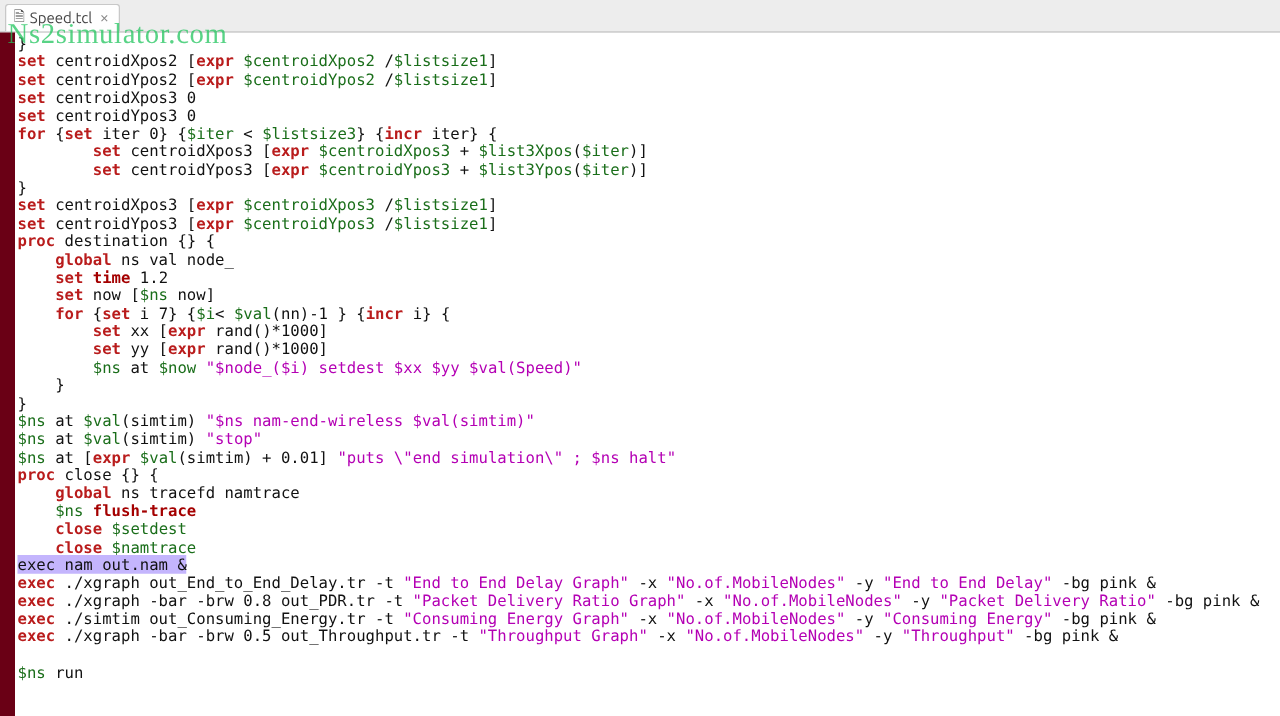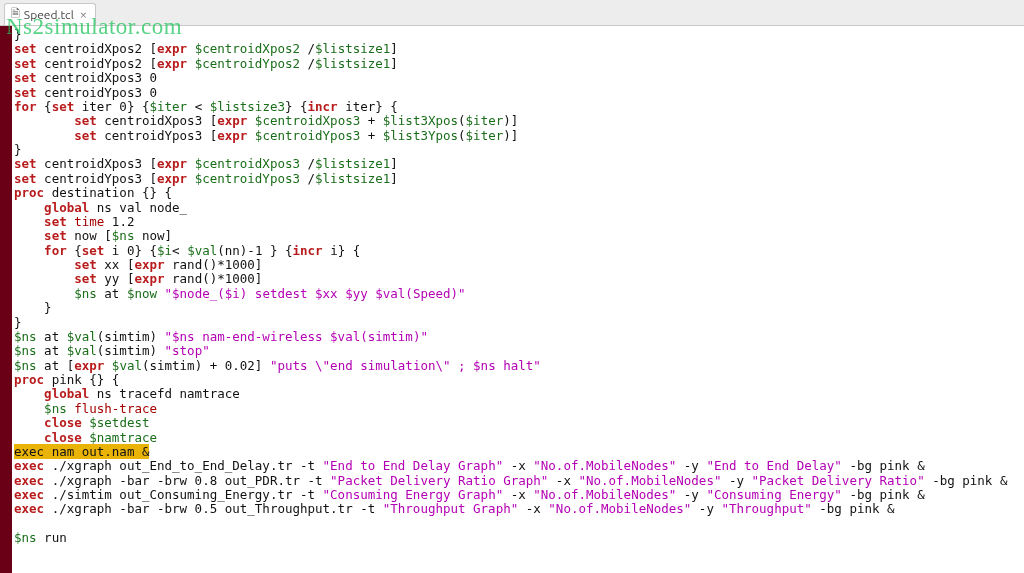--- a/index.html
+++ b/index.html
@@ -57,25 +57,25 @@
   }
   .code {
     flex: 1;
     padding: 2px 0 2px 2px;
     white-space: pre;
     line-height: 1.15;
     color: #111;
     overflow: hidden;
   }
   .kw   { color: #b91c1c; font-weight: bold; }
-  .cmd  { color: #a40000; font-weight: normal; }
+  .cmd  { color: #a40000; font-weight: bold; }
   .var  { color: #1a6e1a; font-weight: normal; }
   .str  { color: #b400b4; }
   .id   { color: #111; }
-  .hl   { background: #eab308; }
+  .hl   { background: #c4b5fd; }
   .watermark {
     position: absolute;
     top: 14px;
     left: 6px;
     font-family: Georgia, serif;
     font-size: 23px;
     color: #22c55e;
     opacity: 0.75;
     letter-spacing: 0.5px;
     pointer-events: none;
@@ -102,30 +102,30 @@
 <span class="kw">for</span><span class="id"> {</span><span class="kw">set</span><span class="id"> iter 0} {</span><span class="var">$iter</span><span class="id"> &lt; </span><span class="var">$listsize3</span><span class="id">} {</span><span class="kw">incr</span><span class="id"> iter} {</span>
 <span class="id">        </span><span class="kw">set</span><span class="id"> centroidXpos3 [</span><span class="kw">expr</span><span class="id"> </span><span class="var">$centroidXpos3</span><span class="id"> + </span><span class="var">$list3Xpos</span><span class="id">(</span><span class="var">$iter</span><span class="id">)]</span>
 <span class="id">        </span><span class="kw">set</span><span class="id"> centroidYpos3 [</span><span class="kw">expr</span><span class="id"> </span><span class="var">$centroidYpos3</span><span class="id"> + </span><span class="var">$list3Ypos</span><span class="id">(</span><span class="var">$iter</span><span class="id">)]</span>
 <span class="id">}</span>
 <span class="kw">set</span><span class="id"> centroidXpos3 [</span><span class="kw">expr</span><span class="id"> </span><span class="var">$centroidXpos3</span><span class="id"> /</span><span class="var">$listsize1</span><span class="id">]</span>
 <span class="kw">set</span><span class="id"> centroidYpos3 [</span><span class="kw">expr</span><span class="id"> </span><span class="var">$centroidYpos3</span><span class="id"> /</span><span class="var">$listsize1</span><span class="id">]</span>
 <span class="kw">proc</span><span class="id"> destination {} {</span>
 <span class="id">    </span><span class="kw">global</span><span class="id"> ns val node_</span>
 <span class="id">    </span><span class="kw">set</span><span class="id"> </span><span class="cmd">time</span><span class="id"> 1.2</span>
 <span class="id">    </span><span class="kw">set</span><span class="id"> now [</span><span class="var">$ns</span><span class="id"> now]</span>
-<span class="id">    </span><span class="kw">for</span><span class="id"> {</span><span class="kw">set</span><span class="id"> i 0} {</span><span class="var">$i</span><span class="id">&lt; </span><span class="var">$val</span><span class="id">(nn)-1 } {</span><span class="kw">incr</span><span class="id"> i} {</span>
+<span class="id">    </span><span class="kw">for</span><span class="id"> {</span><span class="kw">set</span><span class="id"> i 7} {</span><span class="var">$i</span><span class="id">&lt; </span><span class="var">$val</span><span class="id">(nn)-1 } {</span><span class="kw">incr</span><span class="id"> i} {</span>
 <span class="id">        </span><span class="kw">set</span><span class="id"> xx [</span><span class="kw">expr</span><span class="id"> rand()*1000]</span>
 <span class="id">        </span><span class="kw">set</span><span class="id"> yy [</span><span class="kw">expr</span><span class="id"> rand()*1000]</span>
 <span class="id">        </span><span class="var">$ns</span><span class="id"> at </span><span class="var">$now</span><span class="id"> </span><span class="str">"$node_($i) setdest $xx $yy $val(Speed)"</span>
 <span class="id">    }</span>
 <span class="id">}</span>
 <span class="var">$ns</span><span class="id"> at </span><span class="var">$val</span><span class="id">(simtim) </span><span class="str">"$ns nam-end-wireless $val(simtim)"</span>
 <span class="var">$ns</span><span class="id"> at </span><span class="var">$val</span><span class="id">(simtim) </span><span class="str">"stop"</span>
-<span class="var">$ns</span><span class="id"> at [</span><span class="kw">expr</span><span class="id"> </span><span class="var">$val</span><span class="id">(simtim) + 0.02] </span><span class="str">"puts \"end simulation\" ; $ns halt"</span>
-<span class="kw">proc</span><span class="id"> pink {} {</span>
+<span class="var">$ns</span><span class="id"> at [</span><span class="kw">expr</span><span class="id"> </span><span class="var">$val</span><span class="id">(simtim) + 0.01] </span><span class="str">"puts \"end simulation\" ; $ns halt"</span>
+<span class="kw">proc</span><span class="id"> close {} {</span>
 <span class="id">    </span><span class="kw">global</span><span class="id"> ns tracefd namtrace</span>
 <span class="id">    </span><span class="var">$ns</span><span class="id"> </span><span class="cmd">flush-trace</span>
 <span class="id">    </span><span class="kw">close</span><span class="id"> </span><span class="var">$setdest</span>
 <span class="id">    </span><span class="kw">close</span><span class="id"> </span><span class="var">$namtrace</span>
 <span class="hl">exec nam out.nam &amp;</span>
 <span class="kw">exec</span><span class="id"> ./xgraph out_End_to_End_Delay.tr -t </span><span class="str">"End to End Delay Graph"</span><span class="id"> -x </span><span class="str">"No.of.MobileNodes"</span><span class="id"> -y </span><span class="str">"End to End Delay"</span><span class="id"> -bg pink &amp;</span>
 <span class="kw">exec</span><span class="id"> ./xgraph -bar -brw 0.8 out_PDR.tr -t </span><span class="str">"Packet Delivery Ratio Graph"</span><span class="id"> -x </span><span class="str">"No.of.MobileNodes"</span><span class="id"> -y </span><span class="str">"Packet Delivery Ratio"</span><span class="id"> -bg pink &amp;</span>
 <span class="kw">exec</span><span class="id"> ./simtim out_Consuming_Energy.tr -t </span><span class="str">"Consuming Energy Graph"</span><span class="id"> -x </span><span class="str">"No.of.MobileNodes"</span><span class="id"> -y </span><span class="str">"Consuming Energy"</span><span class="id"> -bg pink &amp;</span>
 <span class="kw">exec</span><span class="id"> ./xgraph -bar -brw 0.5 out_Throughput.tr -t </span><span class="str">"Throughput Graph"</span><span class="id"> -x </span><span class="str">"No.of.MobileNodes"</span><span class="id"> -y </span><span class="str">"Throughput"</span><span class="id"> -bg pink &amp;</span>
 <span class="id"> </span>

